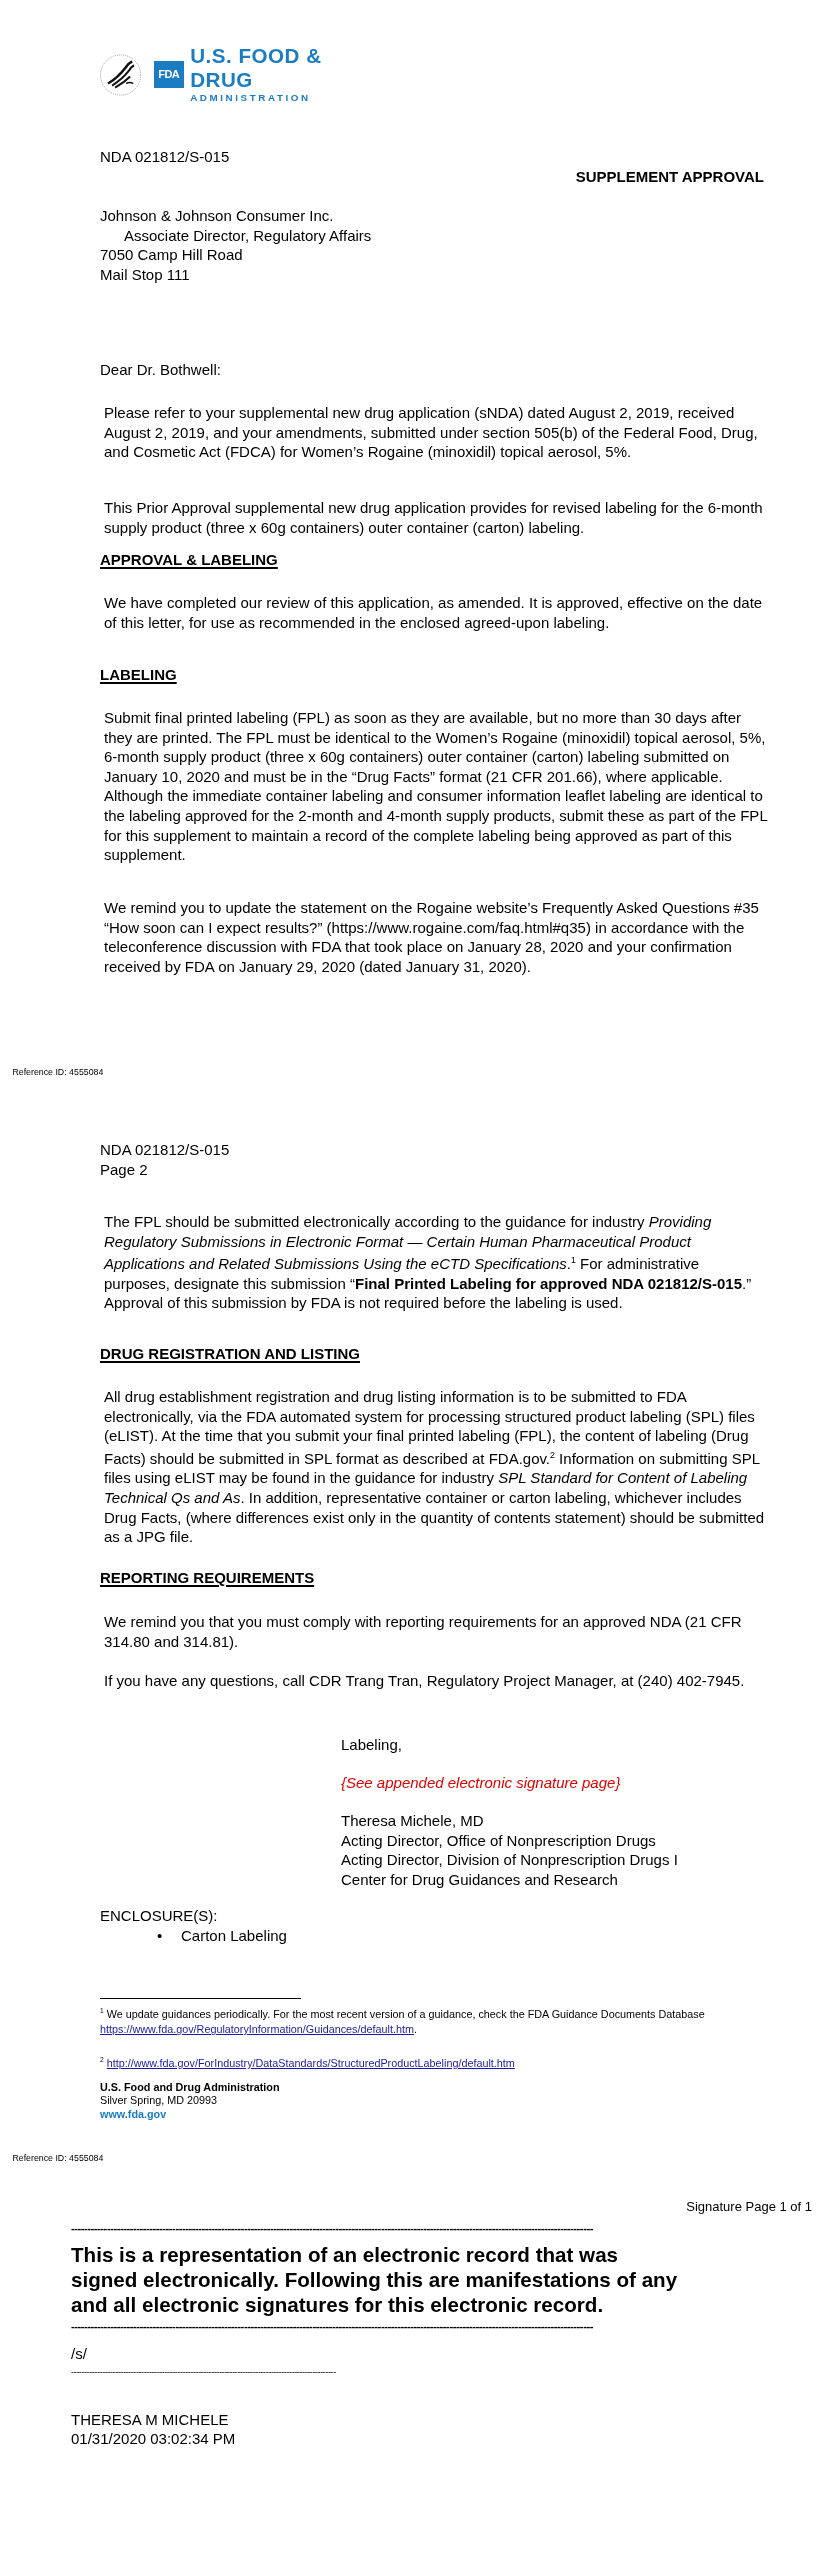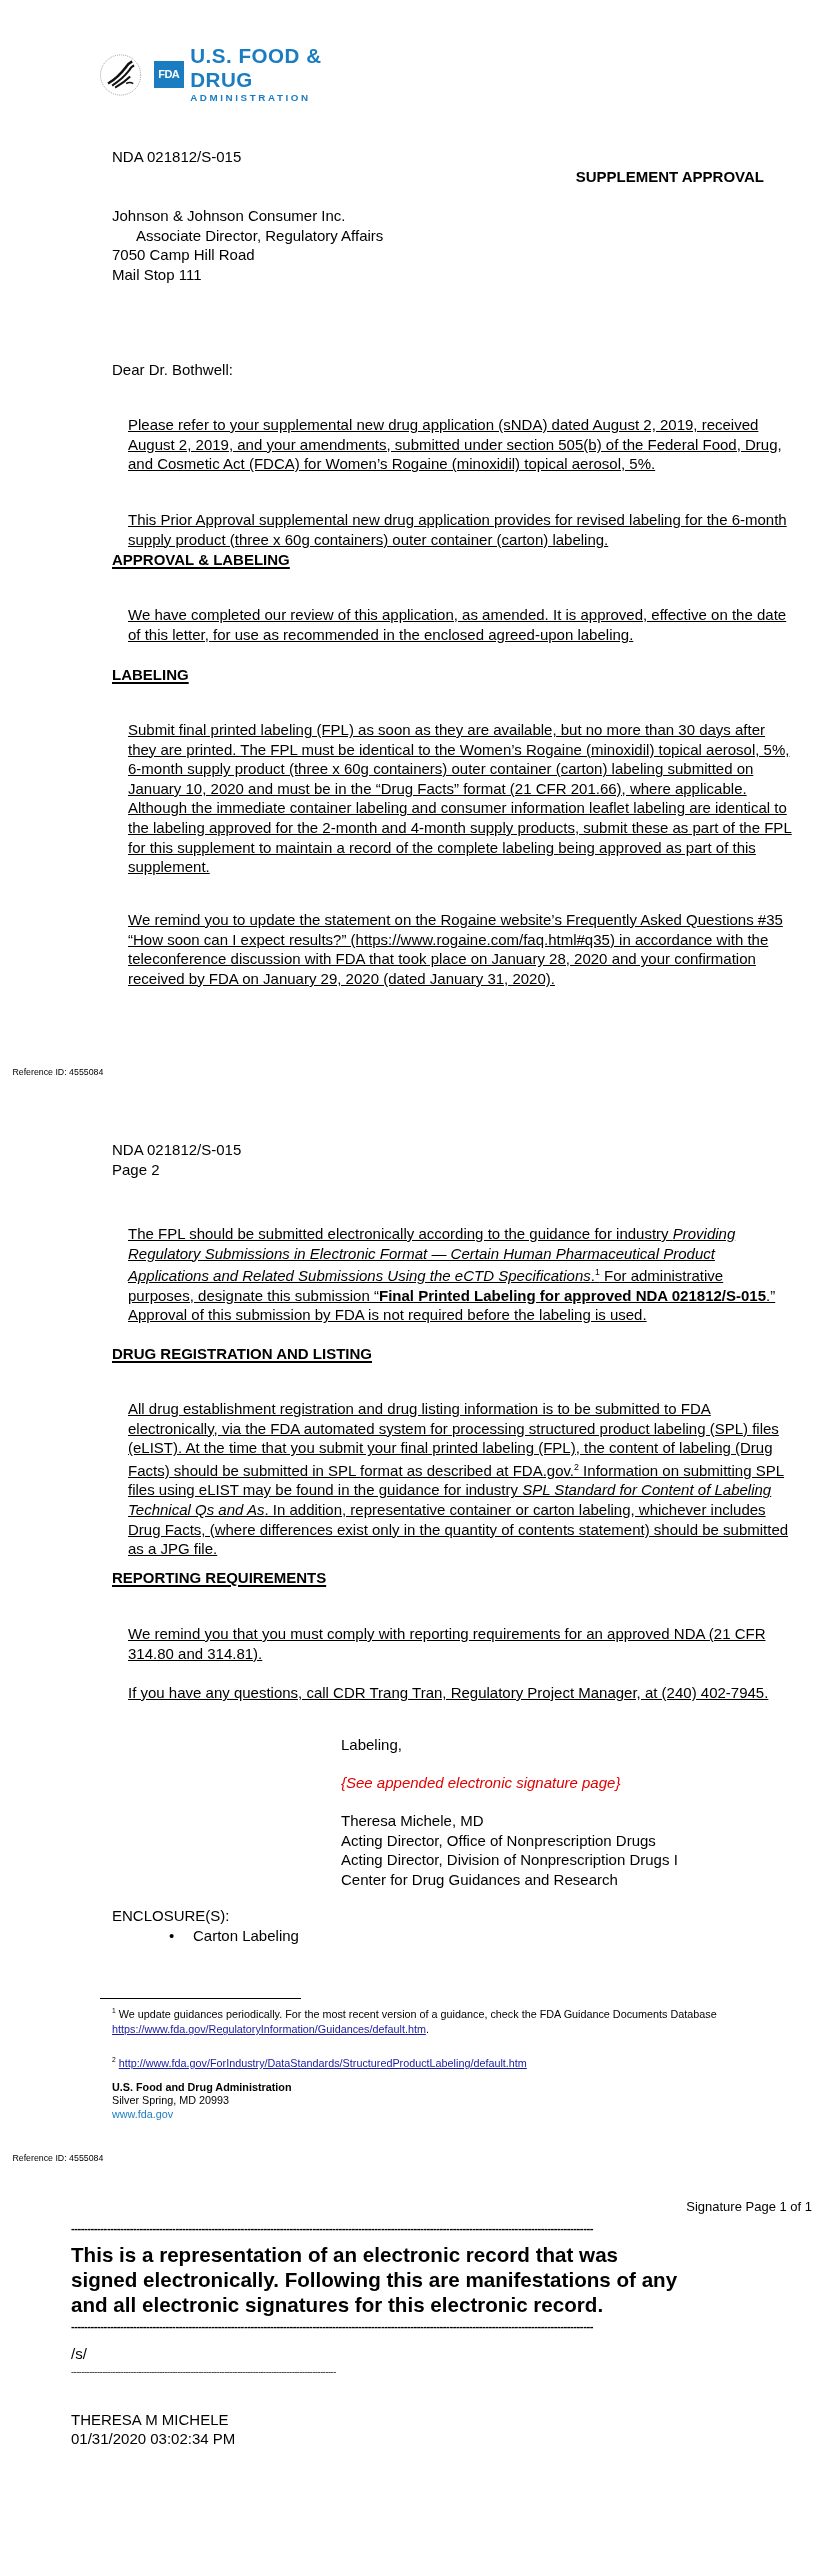--- a/index.html
+++ b/index.html
@@ -7,41 +7,41 @@
   body {
     position: relative;
     height: 3264px;
     font-family: "Liberation Sans", sans-serif;
     color: #000;
     font-size: 15px;
     line-height: 19.6px;
     overflow: hidden;
   }
   .abs { position: absolute; }
-  .page-text { left: 112px; width: 665px; }
+  .page-text { left: 100px; width: 665px; }
 
   
   .logo { left: 98px; top: 46px; width: 289px; height: 57px; display: flex; align-items: center; }
   .hhs-seal { width: 46px; height: 46px; margin-right: 10.3px; }
   .fda-box { width: 31px; height: 27px; background: #1a7dc1; color: #ffffff; font-weight: bold; font-size: 11px; display: flex; align-items: center; justify-content: center; letter-spacing: -0.5px; }
   .fda-words { margin-left: 6.2px; color: #1a7dc1; }
   .fda-line1 { font-size: 20.6px; font-weight: bold; line-height: 24px; letter-spacing: 0.5px; }
   .fda-line2 { font-size: 9.8px; line-height: 12.4px; letter-spacing: 2.6px; font-weight: bold; }
 
   .right-head { right: 77px; font-weight: bold; font-size: 15px; }
   .heading { font-weight: bold; text-decoration: underline; text-decoration-thickness: 1.5px; text-underline-offset: 2.1px; }
-  p.para { margin: 16px; text-decoration: underline; }
+  p.para { margin: 4px; }
   .indent { padding-left: 24px; }
   .ref-id { left: 12.4px; font-size: 8.8px; line-height: 10.3px; }
   .red-sig { color: #e00000; font-style: italic; }
   .link { color: #1a1aa6; text-decoration: underline; }
   .fn { font-size: 10.8px; line-height: 15.5px; }
   .fn sup { font-size: 6.7px; }
   .footer-org { font-size: 10.8px; line-height: 13.4px; }
-  .fda-web { color: #1a7dc1; font-weight: normal; }
+  .fda-web { color: #1a7dc1; font-weight: bold; }
   .hr-fn { left: 100px; top: 1998px; width: 201px; height: 1px; background: #000; }
   .bullet-row { display: flex; padding-left: 57px; }
   .bullet-dot { width: 24px; }
 
   .sig-page { right: 29px; font-size: 13px; }
   .dash-bold { left: 71px; width: 649px; height: 5.2px; overflow: hidden; font-weight: bold; font-size: 11.3px; line-height: 5.2px; letter-spacing: -0.5px; white-space: nowrap; }
   .sig-statement { left: 71px; width: 618px; font-weight: bold; font-size: 20.6px; line-height: 25px; }
   .dash-thin { left: 71px; width: 340px; overflow: hidden; white-space: nowrap; font-size: 9.3px; line-height: 7.2px; letter-spacing: -0.5px; }
   .sig-text { left: 71px; font-size: 15px; line-height: 19.6px; }
 </style>

